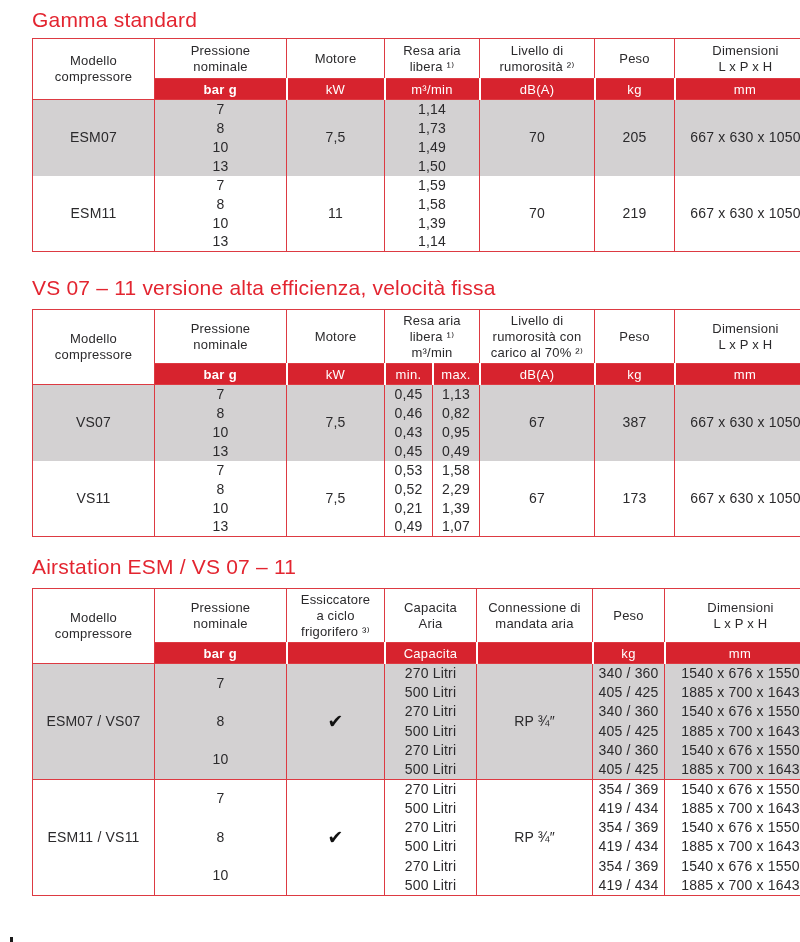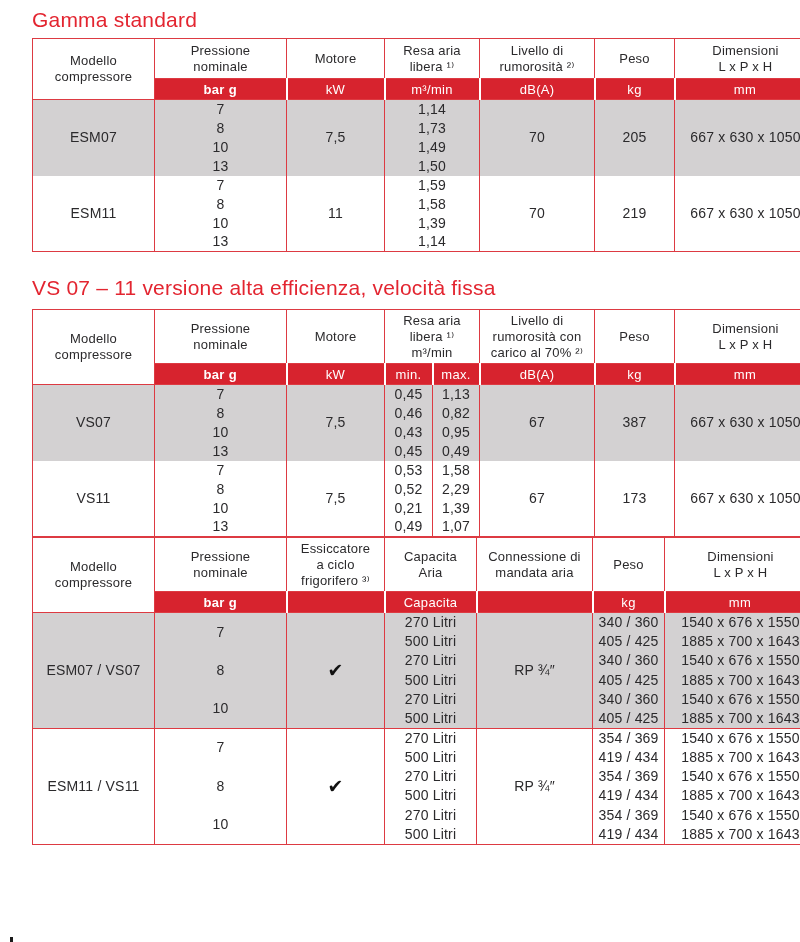--- a/index.html
+++ b/index.html
@@ -227,20 +227,21 @@
           </tr>
           <tr class="">
             <td>13</td>
             <td>0,49</td>
             <td>1,07</td>
           </tr>
         </tbody>
       </table>
     </div>
 
+  <h2 class="sec3">Airstation ESM / VS 07 – 11</h2>
   <div class="tbl">
       <table class="spec t3">
         <colgroup>
           <col style="width: 122px;">
           <col style="width: 132px;">
           <col style="width: 98px;">
           <col style="width: 92px;">
           <col style="width: 116px;">
           <col style="width: 72px;">
           <col style="width: 152px;">

